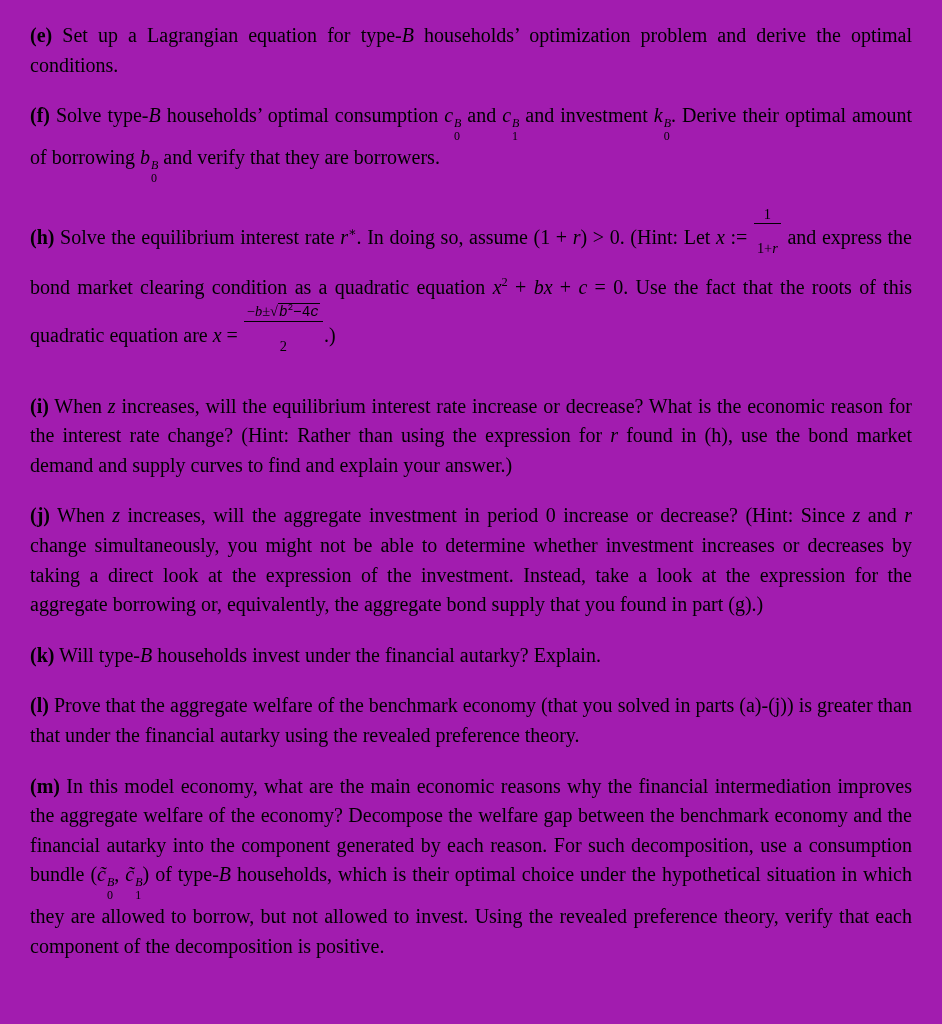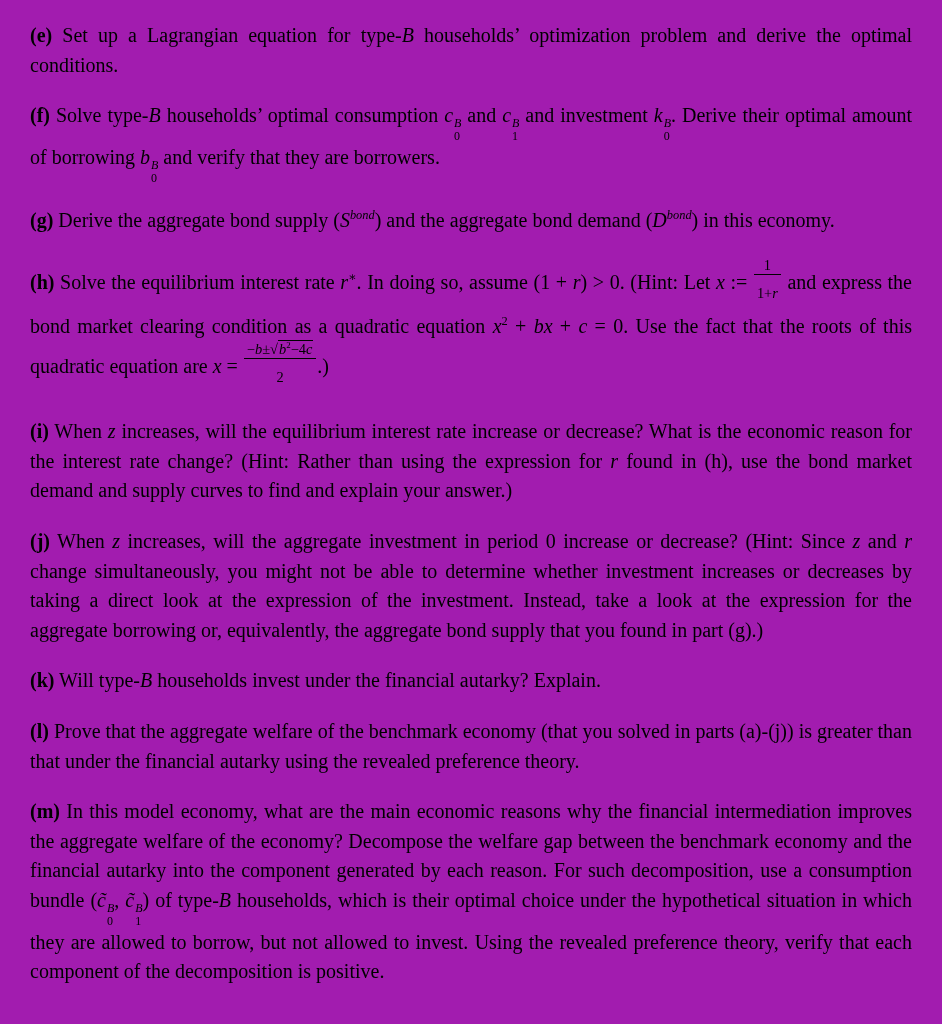--- a/index.html
+++ b/index.html
@@ -58,47 +58,46 @@
     vertical-align: middle;
     text-align: center;
     font-size: 0.72em;
     line-height: 1.18;
     margin: 0 1px;
   }
   .frac .num { display: block; padding: 0 3px; }
   .frac .den {
     display: block;
     border-top: 1.4px solid #000;
-    padding: 10px 3px;
+    padding: 16px 3px;
   }
 
   
   .sqrt { white-space: nowrap; }
   .rad { font-style: normal; }
-  .radicand { border-top: 1.4px solid #000; padding: 0 1px; }
+  .radicand { border-top: 1.4px solid #000; padding: 0 1px; font-family: Liberation Mono, monospace; }
 </style>
 </head>
 <body>
 
 <div class="page">
   <p class="para"><b>(e)</b> Set up a Lagrangian equation for type-<i>B</i> households’ optimization problem and derive the optimal conditions.</p>
   <p class="para"><b>(f)</b> Solve type-<i>B</i> households’ optimal consumption <span class="ss"><span class="ssb">c</span><span class="stack">
           <span class="stk-sup">B</span>
           <span class="stk-sub">0</span>
         </span></span> and <span class="ss"><span class="ssb">c</span><span class="stack">
           <span class="stk-sup">B</span>
           <span class="stk-sub">1</span>
         </span></span> and investment <span class="ss"><span class="ssb">k</span><span class="stack">
           <span class="stk-sup">B</span>
           <span class="stk-sub">0</span>
         </span></span>. Derive their optimal amount of borrowing <span class="ss"><span class="ssb">b</span><span class="stack">
           <span class="stk-sup">B</span>
           <span class="stk-sub">0</span>
         </span></span> and verify that they are borrowers.</p>
-  <p class="para"><b>(g)</b> Derive the aggregate bond supply (<span class="pow"><span class="pb-i">S</span><sup class="px-i">bond</sup></span>) and the aggregate bond demand (<span class="pow"><span class="pb-i">D</span><sup class="px-i">bond</sup></span>) in this economy.</p>
   <p class="para"><b>(h)</b> Solve the equilibrium interest rate <span class="pow"><span class="pb-i">r</span><sup class="px-n">∗</sup></span>. In doing so, assume (1 + <i>r</i>) &gt; 0. (Hint: Let <i>x</i> := <span class="frac"><span class="num">1</span><span class="den">1+<i>r</i></span></span> and express the bond market clearing condition as a quadratic equation <span class="pow"><span class="pb-i">x</span><sup class="px-n">2</sup></span> + <i>bx</i> + <i>c</i> = 0. Use the fact that the roots of this quadratic equation are <i>x</i> = <span class="frac"><span class="num">−<i>b</i>±<span class="sqrt"><span class="rad">√</span><span class="radicand"><span class="pow"><span class="pb-i">b</span><sup class="px-n">2</sup></span>−4<i>c</i></span></span></span><span class="den">2</span></span>.)</p>
   <p class="para"><b>(i)</b> When <i>z</i> increases, will the equilibrium interest rate increase or decrease? What is the economic reason for the interest rate change? (Hint: Rather than using the expression for <i>r</i> found in (h), use the bond market demand and supply curves to find and explain your answer.)</p>
   <p class="para"><b>(j)</b> When <i>z</i> increases, will the aggregate investment in period 0 increase or decrease? (Hint: Since <i>z</i> and <i>r</i> change simultaneously, you might not be able to determine whether investment increases or decreases by taking a direct look at the expression of the investment. Instead, take a look at the expression for the aggregate borrowing or, equivalently, the aggregate bond supply that you found in part (g).)</p>
   <p class="para"><b>(k)</b> Will type-<i>B</i> households invest under the financial autarky? Explain.</p>
   <p class="para"><b>(l)</b> Prove that the aggregate welfare of the benchmark economy (that you solved in parts (a)-(j)) is greater than that under the financial autarky using the revealed preference theory.</p>
   <p class="para"><b>(m)</b> In this model economy, what are the main economic reasons why the financial intermediation improves the aggregate welfare of the economy? Decompose the welfare gap between the benchmark economy and the financial autarky into the component generated by each reason. For such decomposition, use a consumption bundle (<span class="ss"><span class="ssb">c̃</span><span class="stack">
           <span class="stk-sup">B</span>
           <span class="stk-sub">0</span>
         </span></span>, <span class="ss"><span class="ssb">c̃</span><span class="stack">
           <span class="stk-sup">B</span>

